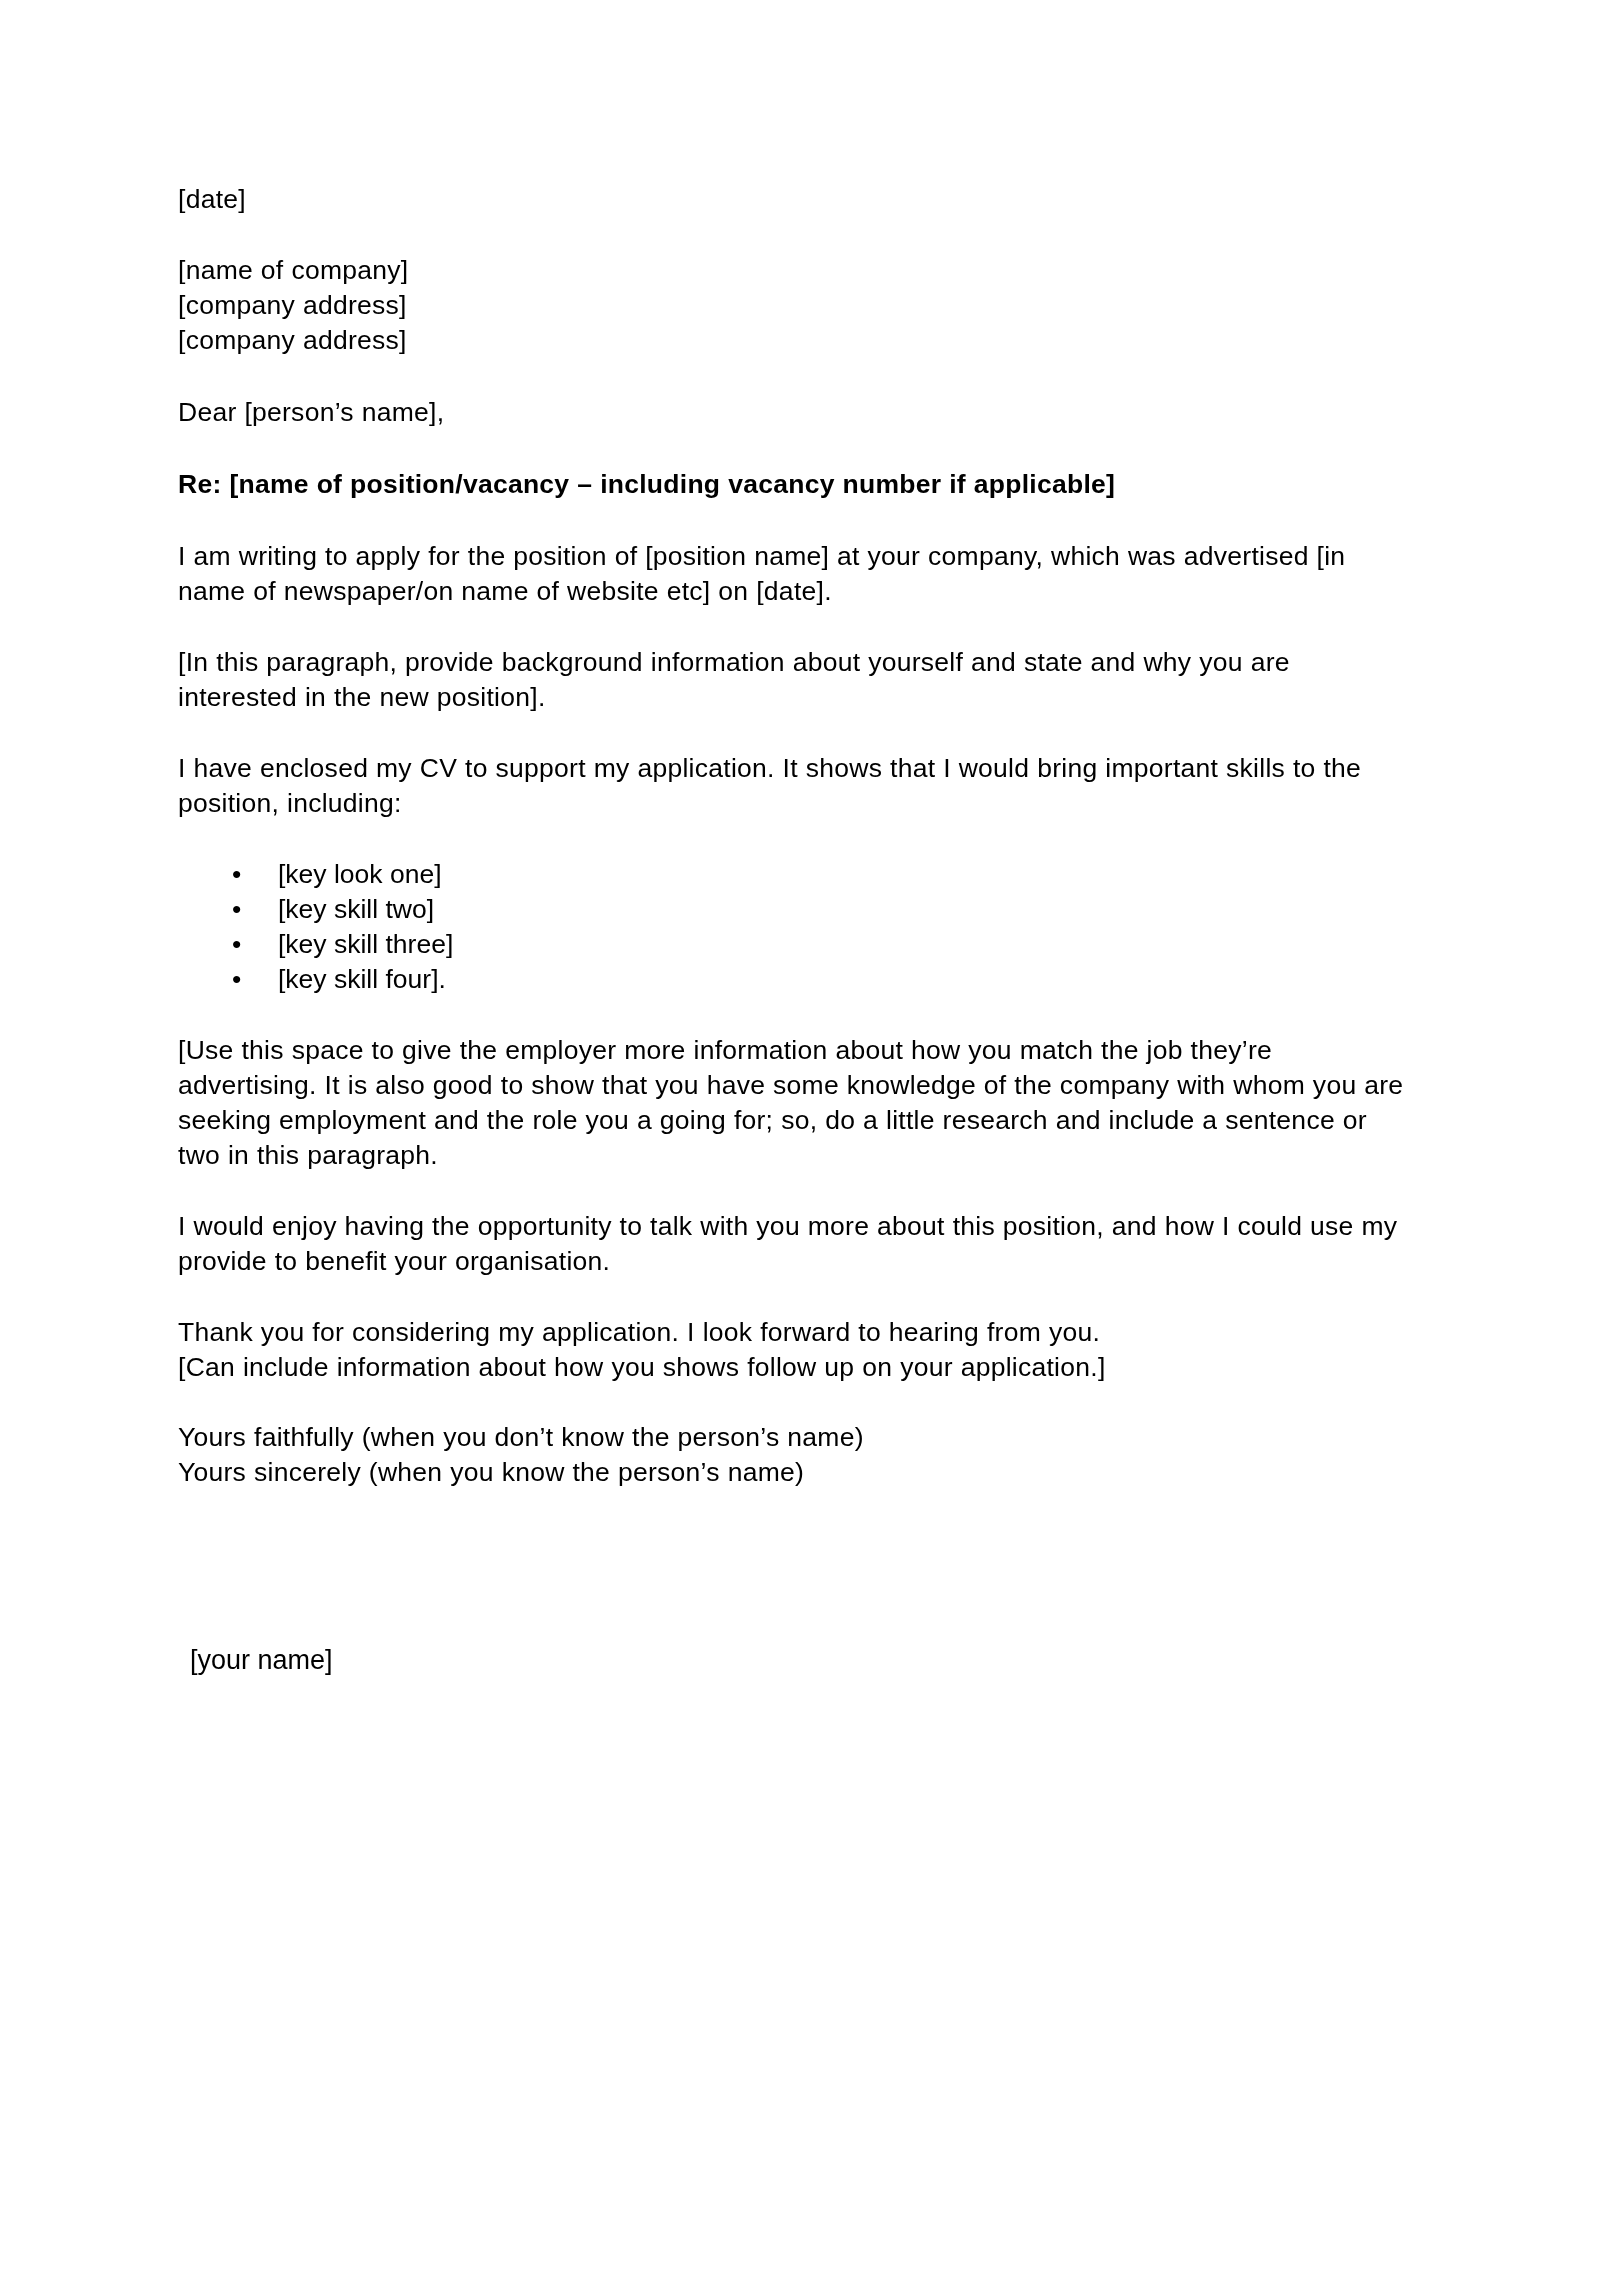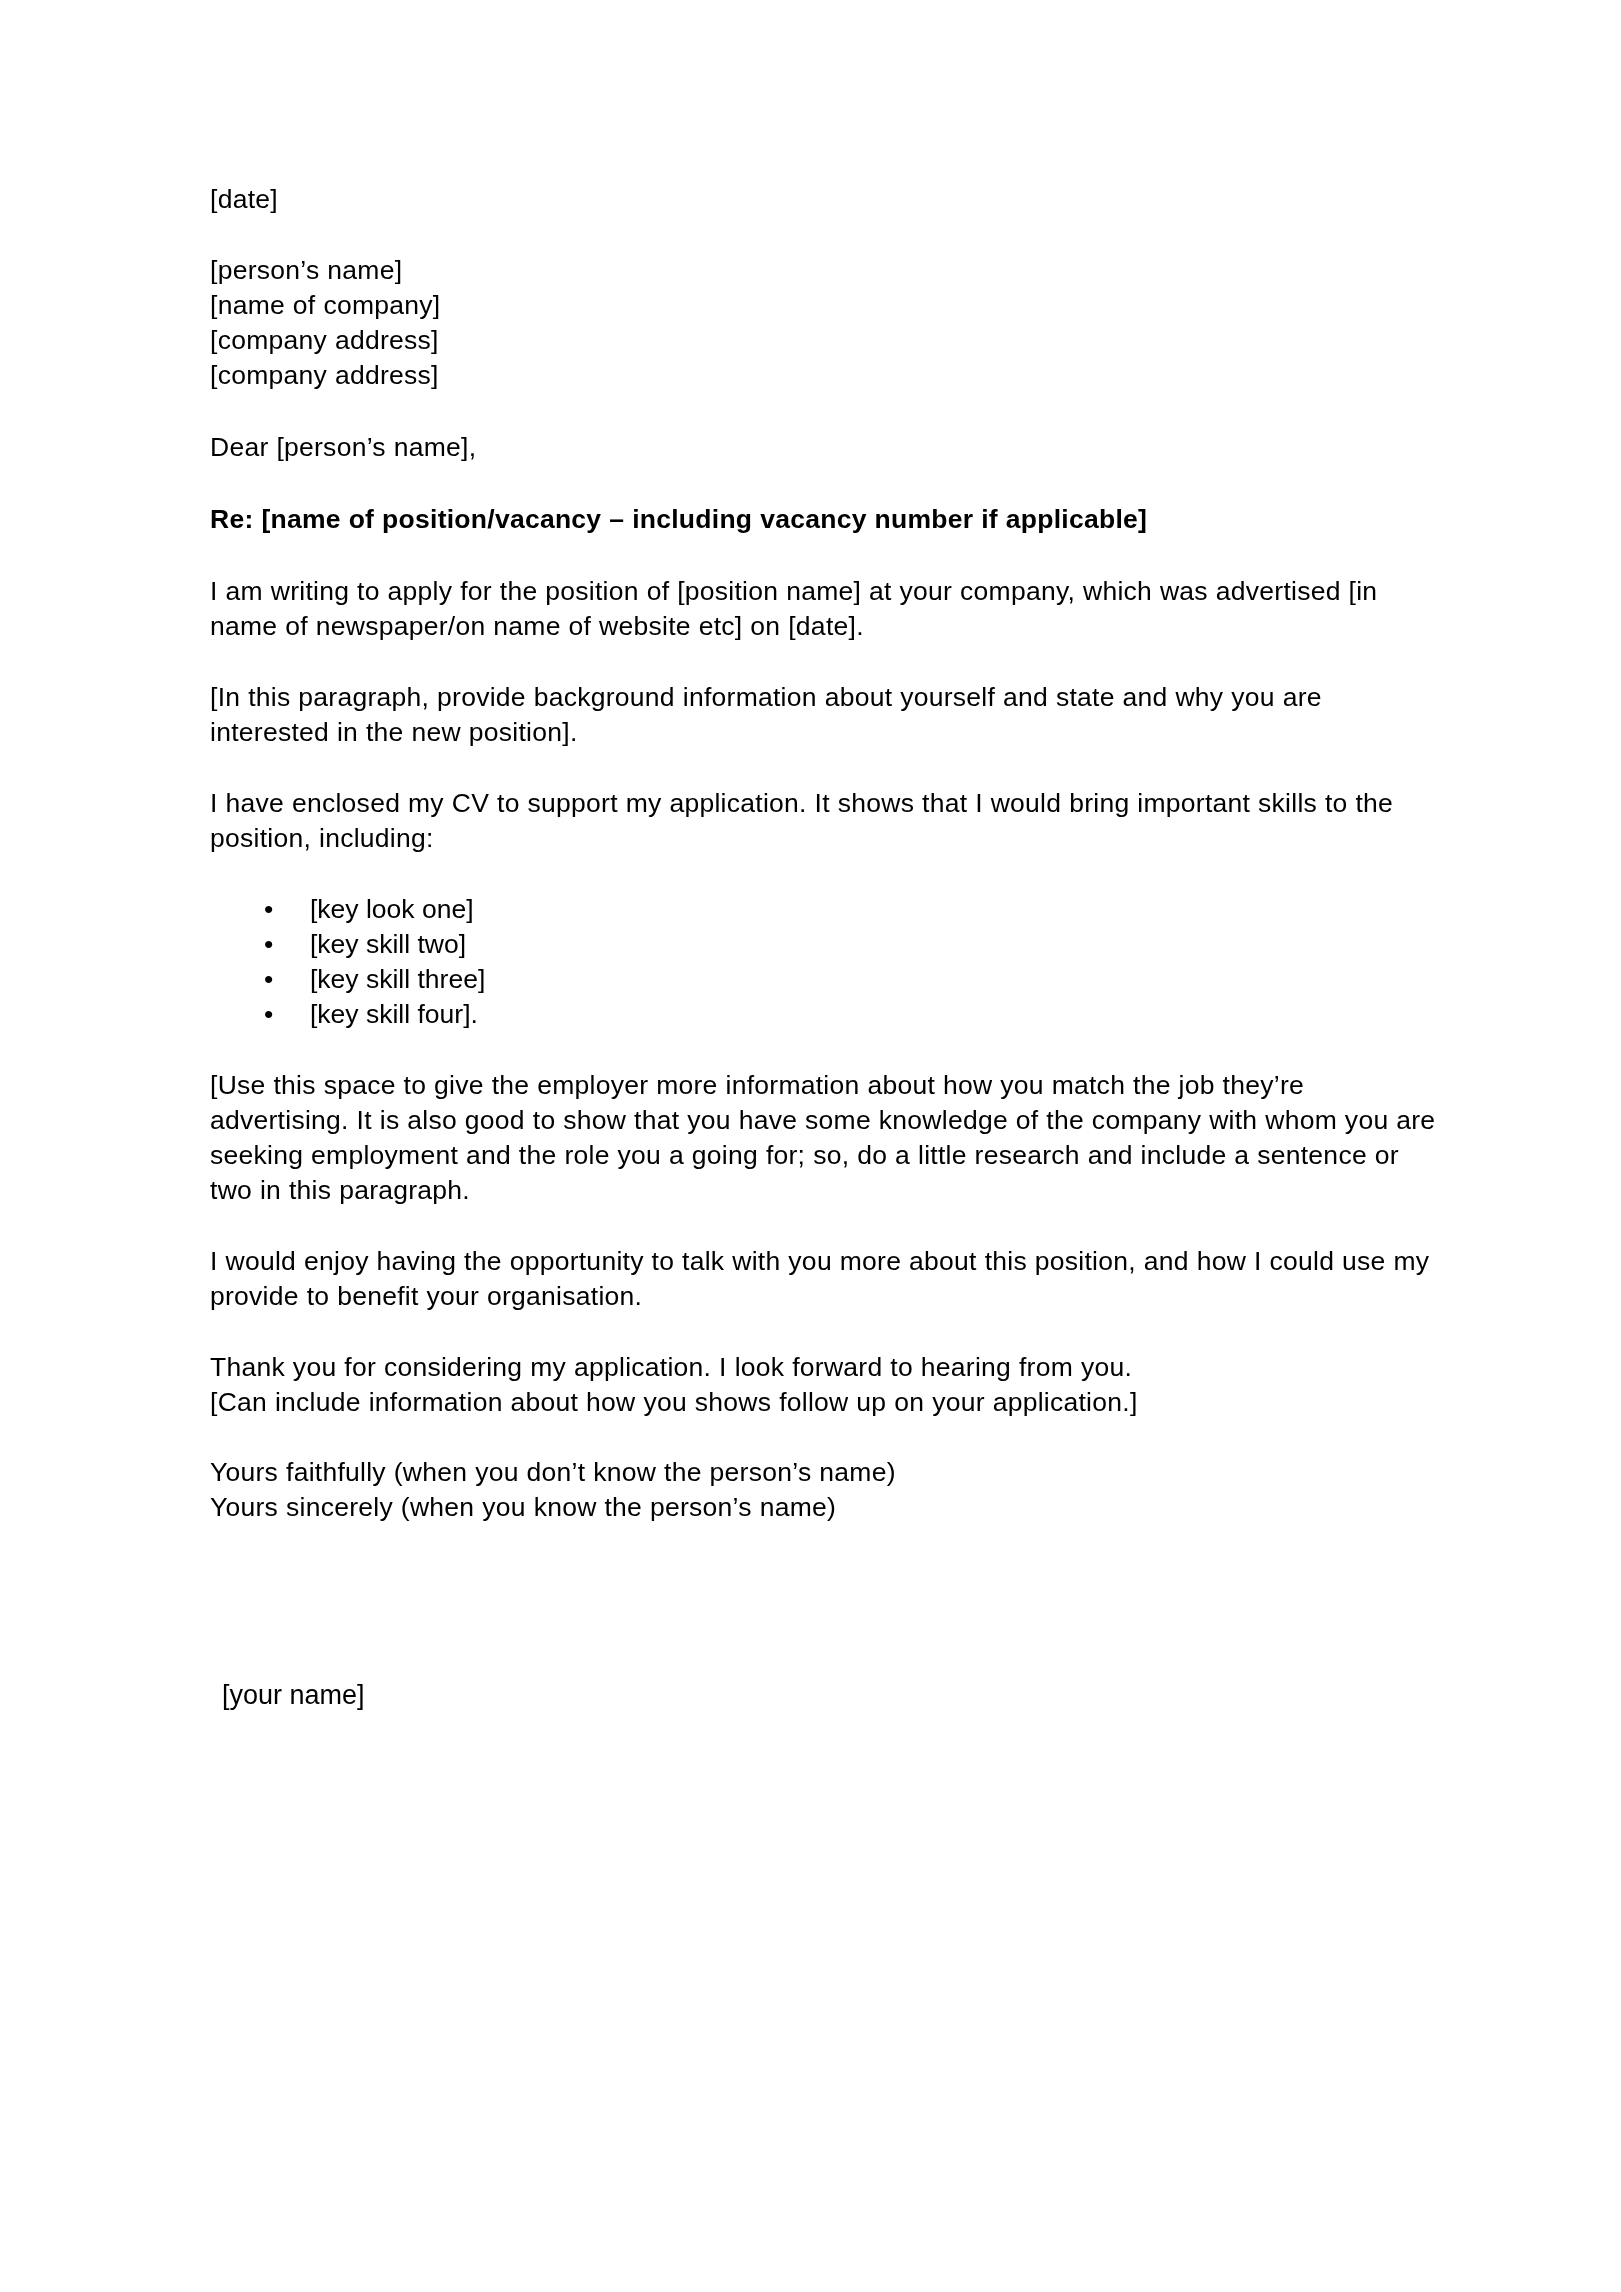--- a/index.html
+++ b/index.html
@@ -19,21 +19,21 @@
     width: 1621px;
     height: 2293px;
     background: #ffffff;
     margin: 0 auto;
     overflow: hidden;
     box-sizing: border-box;
   }
 
   .letter-body {
     position: absolute;
-    left: 210px;
+    left: 178px;
     top: 182px;
     width: 1231px;
   }
 
   
   .block {
     font-size: 26.5px;
     line-height: 35px;
     letter-spacing: 0.01em;
     margin: 0 0 35px 0;
@@ -118,21 +118,20 @@
 <body>
 
 <div class="page">
   <div class="letter-body">
 
     <div class="block date-line">
       <span class="line">[date]</span>
     </div>
 
     <div class="block address-block">
-      <span class="line">[person’s name]</span>
       <span class="line">[name of company]</span>
       <span class="line">[company address]</span>
       <span class="line">[company address]</span>
     </div>
 
     <div class="block salutation">Dear [person’s name],</div>
 
     <div class="block subject-line">Re: [name of position/vacancy – including vacancy number if applicable]</div>
 
     <div class="block para">I am writing to apply for the position of [position name] at your company, which was advertised [in name of newspaper/on name of website etc] on [date].</div>

